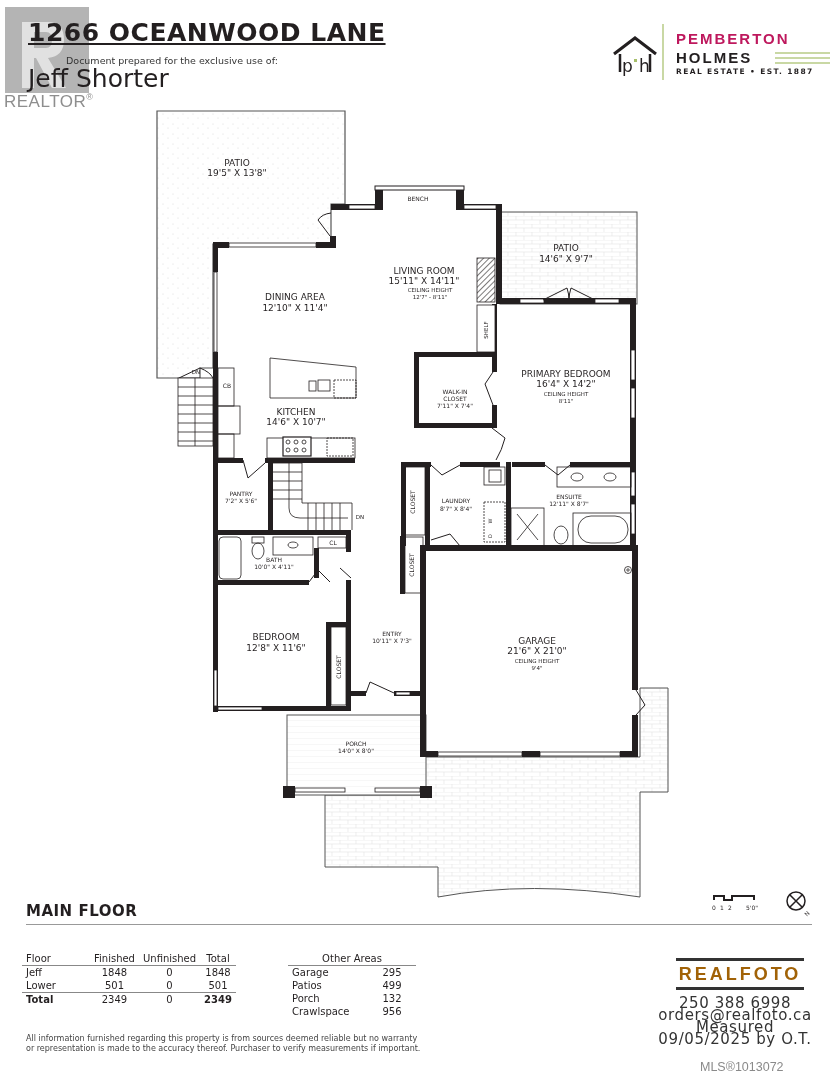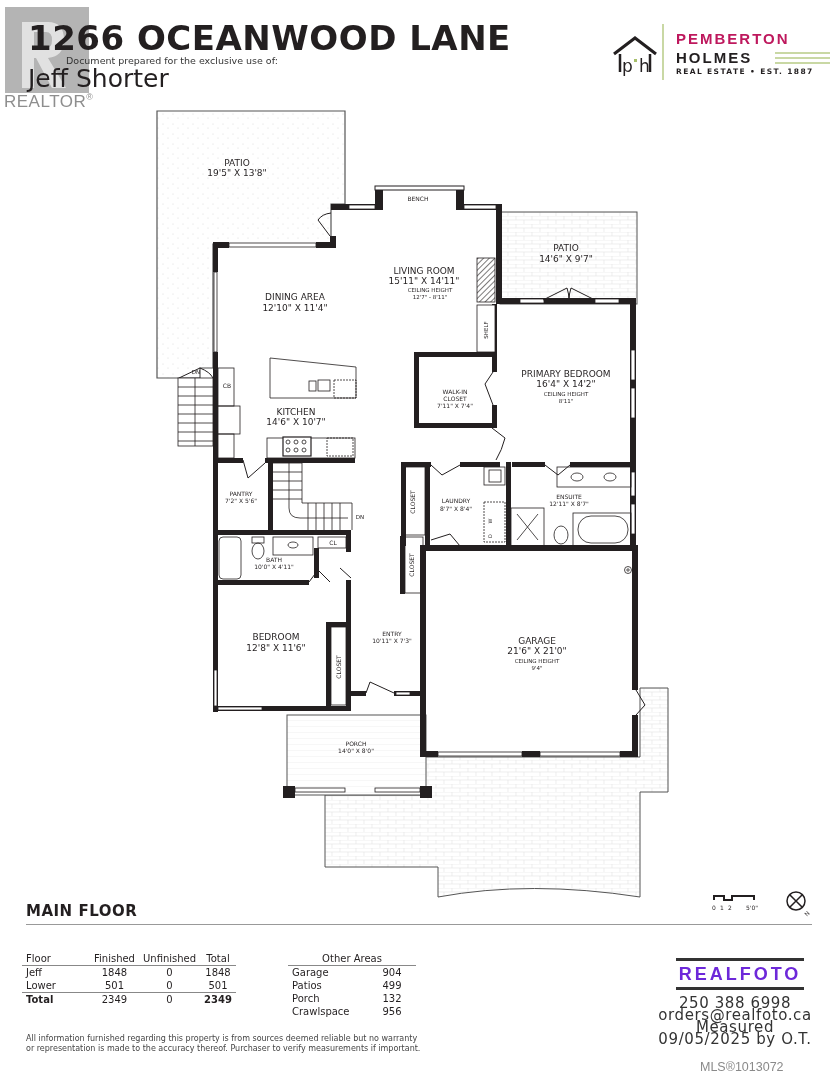--- a/index.html
+++ b/index.html
@@ -1,18 +1,18 @@
 <!DOCTYPE html>
 <html><head>
 <meta charset="utf-8">
 <style>
   html, body { margin: 0; padding: 0; background: #ffffff; }
   body { width: 835px; height: 1080px; position: relative; overflow: hidden; font-family: "DejaVu Sans", sans-serif; color: #231f20; }
   .abs { position: absolute; }
-  .title { left: 28px; top: 18px; font-size: 34px; font-weight: bold; letter-spacing: 0.5px; color: #231f20; white-space: nowrap; }
+  .title { left: 28px; top: 18px; font-size: 25px; font-weight: bold; letter-spacing: 0.5px; color: #231f20; white-space: nowrap; text-decoration: underline; }
   .prepared { left: 28px; top: 55px; font-size: 9.5px; color: #333; white-space: nowrap; margin-left: 38px; }
   .client { left: 28px; top: 64px; font-size: 25px; color: #231f20; white-space: nowrap; }
   .realtor-logo { left: 2px; top: 4px; width: 88px; height: 110px; }
   .realtor-box { position: absolute; left: 3px; top: 3px; width: 84px; height: 86px; background: #9b9b9b; opacity: 0.75; }
   .realtor-R { position: absolute; left: 16px; top: 14px; width: 52px; height: 72px; border: 0; }
   .realtor-text { position: absolute; left: 2px; top: 88px; font-size: 17px; color: #8e8e8e; letter-spacing: 0.5px; font-family: "Liberation Sans", sans-serif; }
   .pemberton { left: 608px; top: 22px; width: 225px; height: 58px; }
   .pem-divider { position: absolute; left: 54px; top: 2px; width: 2px; height: 56px; background: #c9d8a4; }
   .pem-line1 { position: absolute; left: 68px; top: 8px; font-size: 15px; font-weight: bold; letter-spacing: 2px; color: #be185d; font-family: "Liberation Sans", sans-serif; }
   .pem-line2 { position: absolute; left: 68px; top: 27px; font-size: 15px; font-weight: bold; letter-spacing: 2px; color: #231f20; font-family: "Liberation Sans", sans-serif; }
@@ -31,21 +31,21 @@
   table.main-table td { text-align: center; }
   table.main-table tr.total td { border-top: 1px solid #888; font-weight: bold; }
   table.main-table tr.total td.plain { font-weight: normal; }
   table.other-table { left: 288px; top: 952px; }
   table.other-table th { border-bottom: 1px solid #888; }
   table.other-table td:first-child { text-align: left; width: 72px; }
   table.other-table td { text-align: center; width: 40px; }
   .disclaimer { left: 26px; top: 1034px; width: 395px; font-size: 8px; line-height: 10px; color: #444; }
   .realfoto { left: 676px; top: 958px; width: 128px; }
   .rf-bar { height: 3px; background: #333; }
-  .rf-name { font-size: 18px; font-weight: bold; letter-spacing: 3px; text-align: center; padding: 3px 0 2px 0; color: #6d28d9; font-family: "Liberation Sans", sans-serif; }
+  .rf-name { font-size: 18px; font-weight: bold; letter-spacing: 3px; text-align: center; padding: 3px 0 2px 0; color: #a16207; font-family: "Liberation Sans", sans-serif; }
   .rf-info { left: 650px; top: 997px; width: 170px; text-align: center; font-size: 15px; line-height: 12px; color: #333; letter-spacing: 0.6px; }
   .mls { left: 700px; top: 1060px; font-size: 12.5px; color: #8a8a8a; font-family: "Liberation Sans", sans-serif; }
   .scale { left: 712px; top: 890px; width: 70px; height: 30px; }
   .compass { left: 783px; top: 888px; width: 30px; height: 30px; }
 </style>
 </head>
 <body>
 
 <svg class="abs plan" viewBox="0 0 835 900" width="835" height="900" xmlns="http://www.w3.org/2000/svg">
   <defs>
@@ -384,21 +384,21 @@
 </tbody>
   </table>
 
 <table class="areas other-table">
   <tbody>
       <tr>
     <th colspan="2">Other Areas</th>
   </tr>
   <tr>
     <td>Garage</td>
-    <td>904</td>
+    <td>295</td>
   </tr>
   <tr>
     <td>Patios</td>
     <td>499</td>
   </tr>
   <tr>
     <td>Porch</td>
     <td>132</td>
   </tr>
   <tr>

